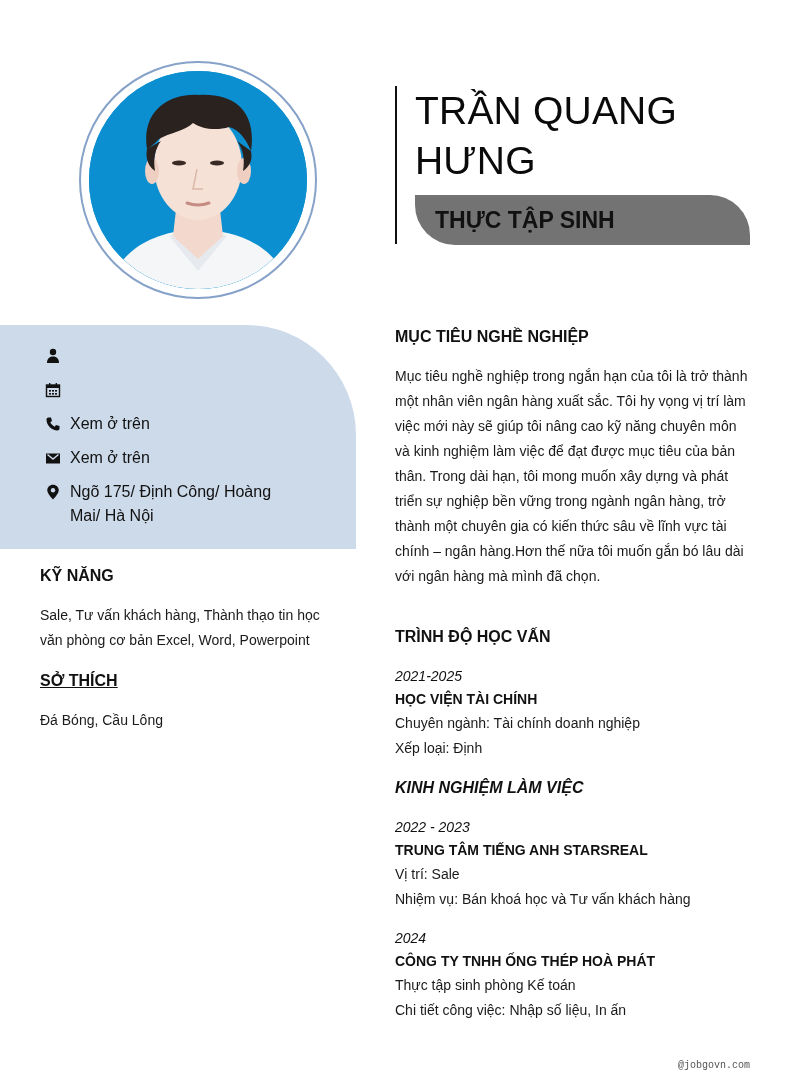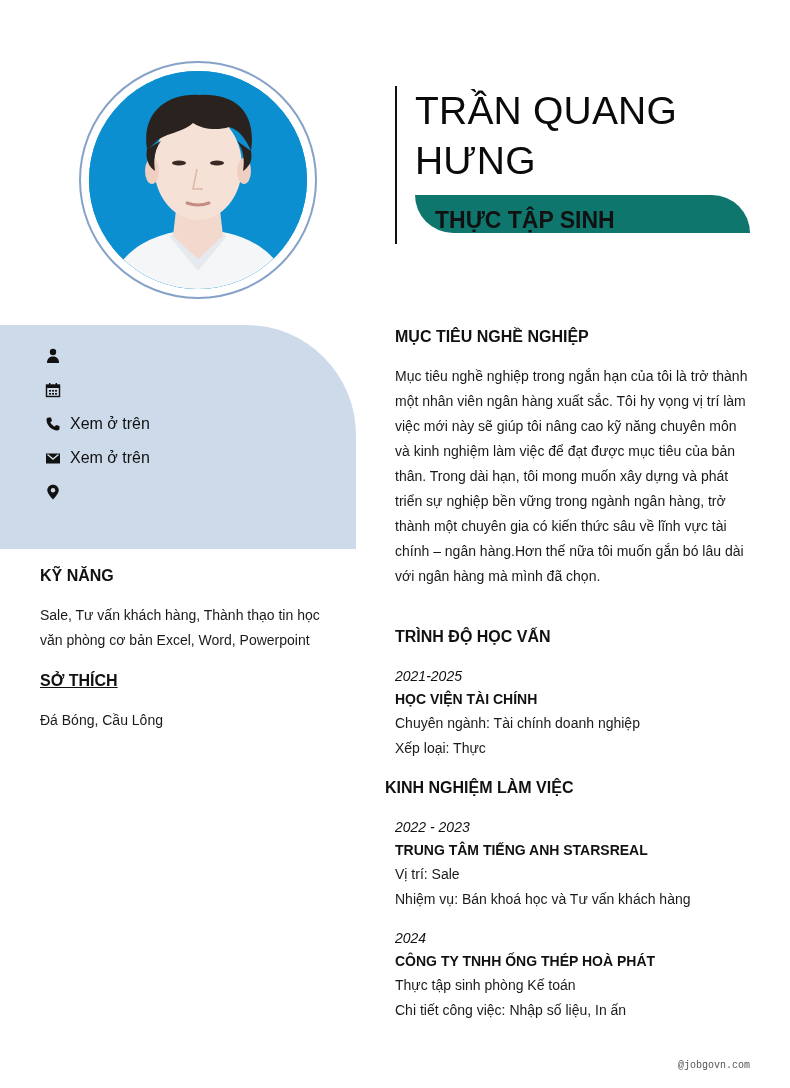--- a/index.html
+++ b/index.html
@@ -16,22 +16,22 @@
   }
   .avatar svg { width: 100%; height: 100%; display: block; }
 
   .name-block { position: absolute; left: 395px; top: 86px; width: 360px; }
   .name-bar { position: absolute; left: 0; top: 0; width: 2px; height: 158px; background: #111; }
   .name {
     position: absolute; left: 20px; top: 0; width: 330px;
     font-weight: normal; font-size: 39px; line-height: 50px; color: #0a0a0a; letter-spacing: 0.2px;
   }
   .role-pill {
-    position: absolute; left: 20px; top: 109px; width: 335px; height: 38px;
-    background: #0f766e; border-radius: 50px 40px 0 0;
+    position: absolute; left: 20px; top: 109px; width: 335px; height: 50px;
+    background: #737373; border-radius: 50px 40px 0 0;
     border-top-left-radius: 0; border-bottom-left-radius: 40px;
   }
   .role-pill {
     border-radius: 0 40px 0 40px;
   }
   .role-text {
     position: absolute; left: 20px; top: 12px; font-weight: bold; font-size: 23px; color: #111;
   }
 
   .info-panel {
@@ -137,38 +137,39 @@
   <span class="txt">Xem ở trên</span>
 </div>
 
 <div class="info-row" style="top:480px;">
   <span class="ico">
     <svg viewBox="0 0 16 16">
         <path d="M8 0.8 C4.7 0.8 2.3 3.2 2.3 6.3 C2.3 10 8 15.5 8 15.5 C8 15.5 13.7 10 13.7 6.3 C13.7 3.2 11.3 0.8 8 0.8 Z" fill="#111"></path>
         <circle cx="8" cy="6.2" r="2.2" fill="#cddaea"></circle>
       </svg>
   </span>
+  <span class="txt">Ngõ 175/ Định Công/ Hoàng Mai/ Hà Nội</span>
 </div>
 
 <div class="sec-title" style="left:40px; top:567px;">KỸ NĂNG</div>
 <div class="body-text" style="left:40px; top:603px; width:305px;">Sale, Tư vấn khách hàng, Thành thạo tin học văn phòng cơ bản Excel, Word, Powerpoint</div>
 
 <div class="sec-title" style="left:40px; top:672px;text-decoration:underline;">SỞ THÍCH</div>
 <div class="body-text" style="left:40px; top:708px; width:305px;">Đá Bóng, Cầu Lông</div>
 
 <div class="sec-title" style="left:395px; top:328px;">MỤC TIÊU NGHỀ NGHIỆP</div>
 <div class="body-text" style="left:395px; top:364px; width:360px;">Mục tiêu nghề nghiệp trong ngắn hạn của tôi là trở thành một nhân viên ngân hàng xuất sắc. Tôi hy vọng vị trí làm việc mới này sẽ giúp tôi nâng cao kỹ năng chuyên môn và kinh nghiệm làm việc để đạt được mục tiêu của bản thân. Trong dài hạn, tôi mong muốn xây dựng và phát triển sự nghiệp bền vững trong ngành ngân hàng, trở thành một chuyên gia có kiến thức sâu về lĩnh vực tài chính – ngân hàng.Hơn thế nữa tôi muốn gắn bó lâu dài với ngân hàng mà mình đã chọn.</div>
 
 <div class="sec-title" style="left:395px; top:628px;">TRÌNH ĐỘ HỌC VẤN</div>
 <div class="date" style="left:395px; top:668px;">2021-2025</div>
 <div class="org" style="left:395px; top:691px;">HỌC VIỆN TÀI CHÍNH</div>
 <div class="line" style="left:395px; top:715px;">Chuyên ngành: Tài chính doanh nghiệp</div>
-<div class="line" style="left:395px; top:740px;">Xếp loại: Thực</div>
+<div class="line" style="left:395px; top:740px;">Xếp loại: Định</div>
 
-<div class="sec-title" style="left:385px; top:779px;">KINH NGHIỆM LÀM VIỆC</div>
+<div class="sec-title" style="left:395px; top:779px;font-style:italic;">KINH NGHIỆM LÀM VIỆC</div>
 
 <div class="date" style="left:395px; top:819px;">2022 - 2023</div>
 <div class="org" style="left:395px; top:842px;">TRUNG TÂM TIẾNG ANH STARSREAL</div>
 <div class="line" style="left:395px; top:866px;">Vị trí: Sale</div>
 <div class="line" style="left:395px; top:891px;">Nhiệm vụ: Bán khoá học và Tư vấn khách hàng</div>
 
 <div class="date" style="left:395px; top:930px;">2024</div>
 <div class="org" style="left:395px; top:953px;">CÔNG TY TNHH ỐNG THÉP HOÀ PHÁT</div>
 <div class="line" style="left:395px; top:977px;">Thực tập sinh phòng Kế toán</div>
 <div class="line" style="left:395px; top:1002px;">Chi tiết công việc: Nhập số liệu, In ấn</div>

